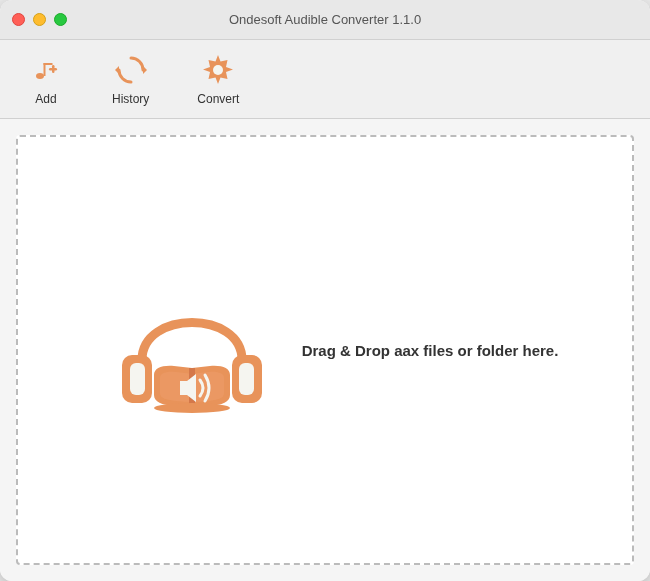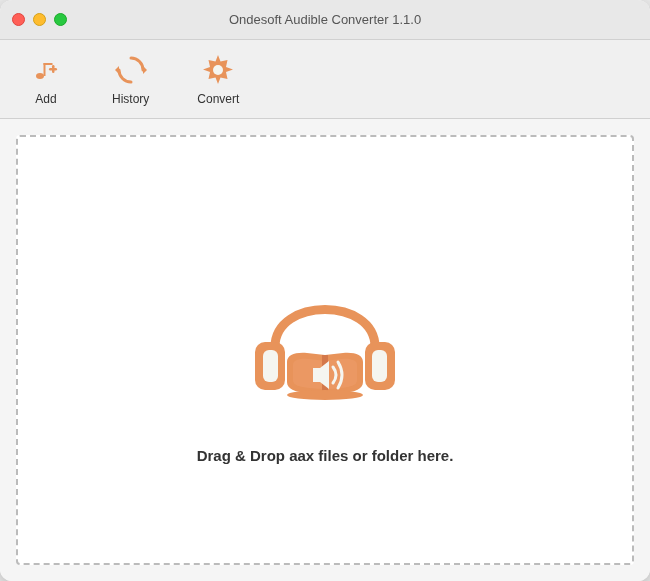--- a/index.html
+++ b/index.html
@@ -102,21 +102,21 @@
       padding: 16px;
       background: #f5f5f5;
     }
 
     .drop-zone {
       width: 100%;
       height: 100%;
       border: 2.5px dashed #bbb;
       border-radius: 4px;
       display: flex;
-      flex-direction: column;
+      flex-direction: row;
       align-items: center;
       justify-content: center;
       gap: 10px;
       background: #fff;
       text-align: center;
     }
 
     .drop-text {
       font-size: 15px;
       font-weight: 700;

